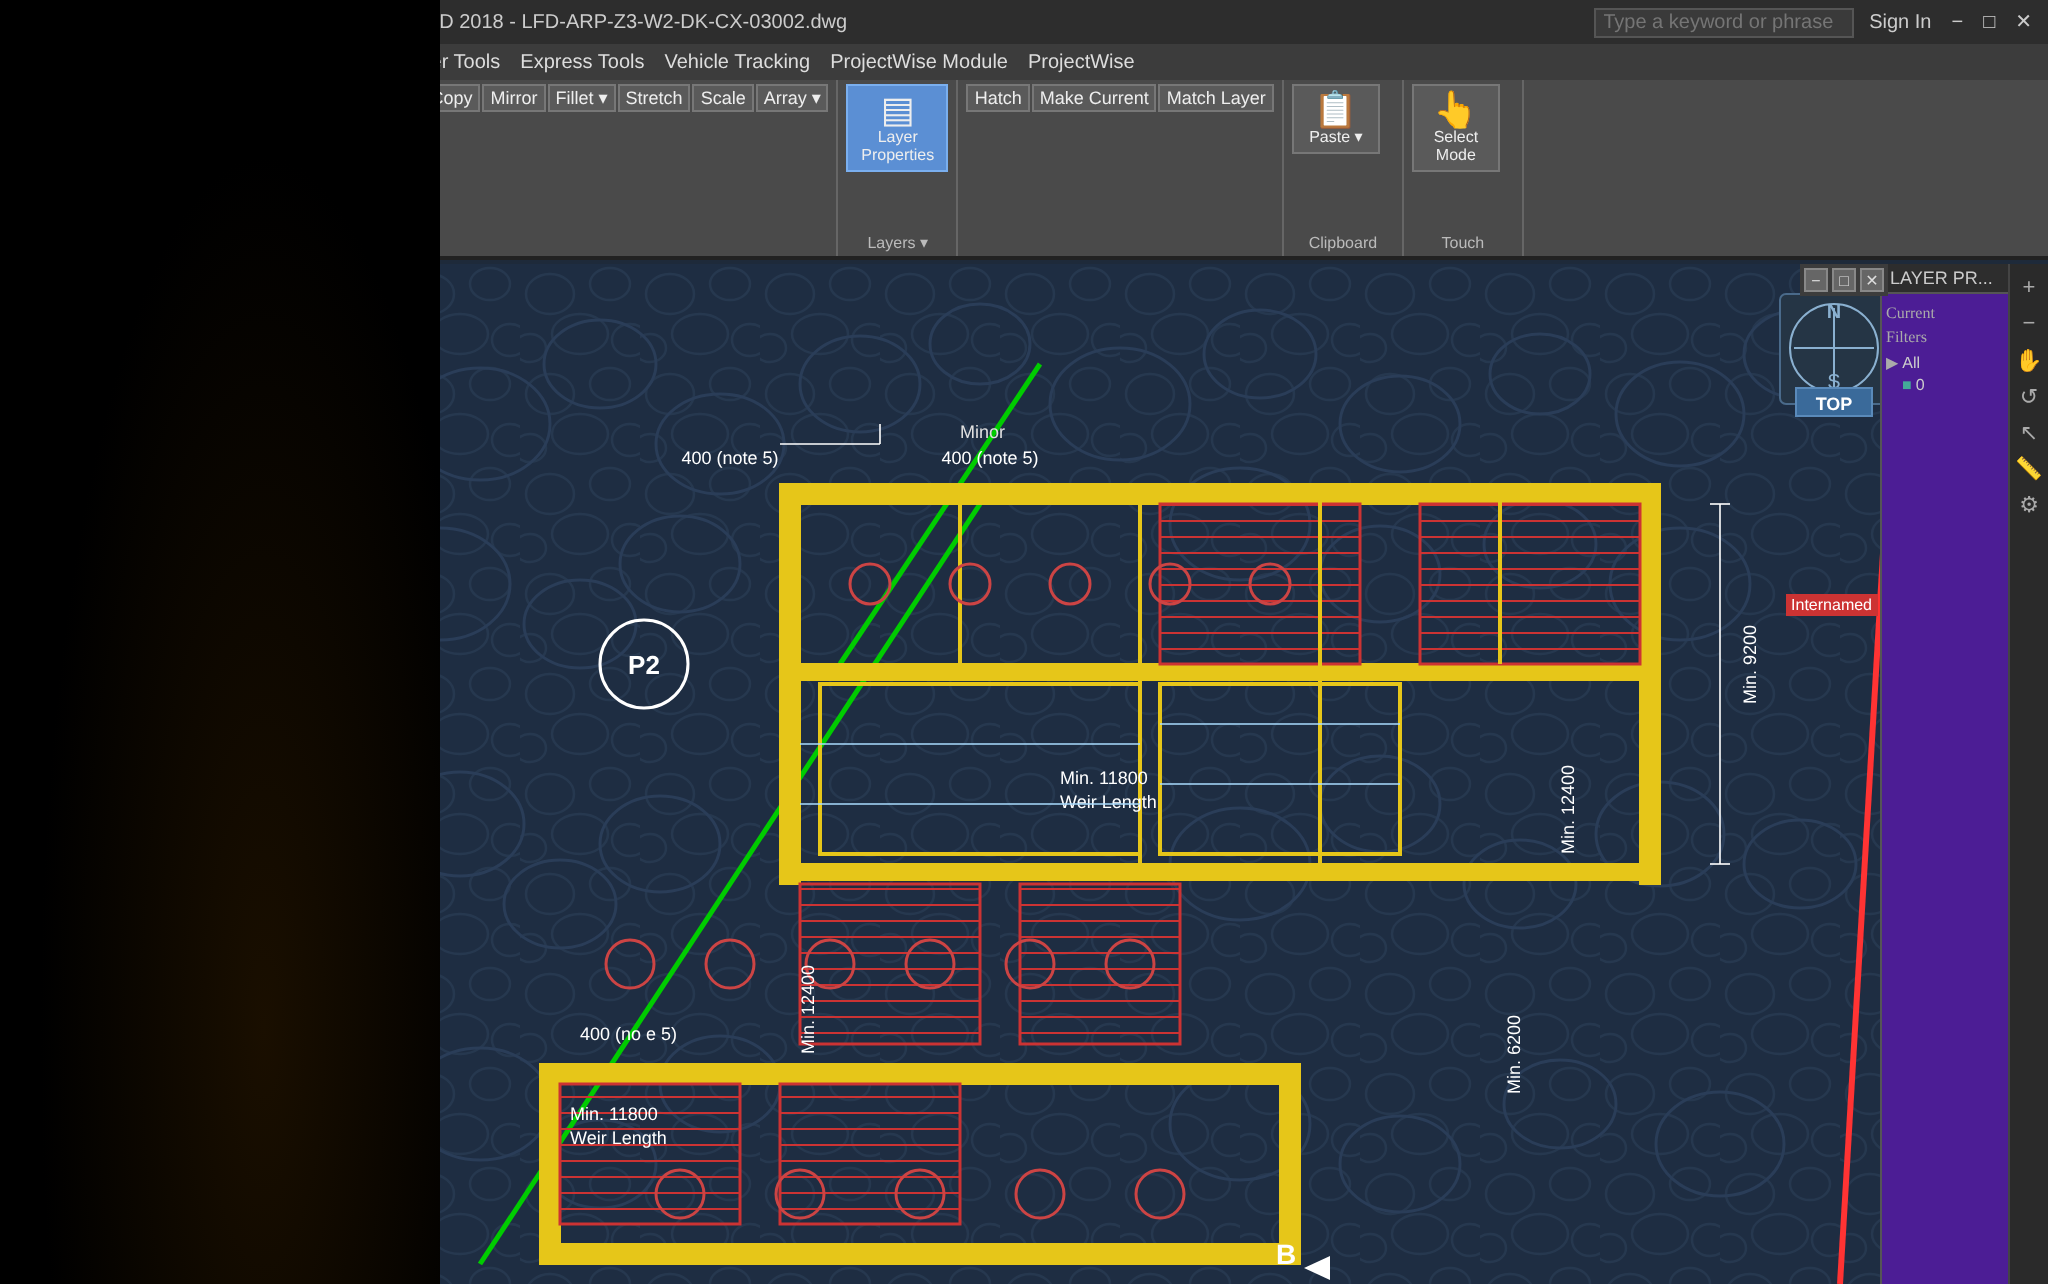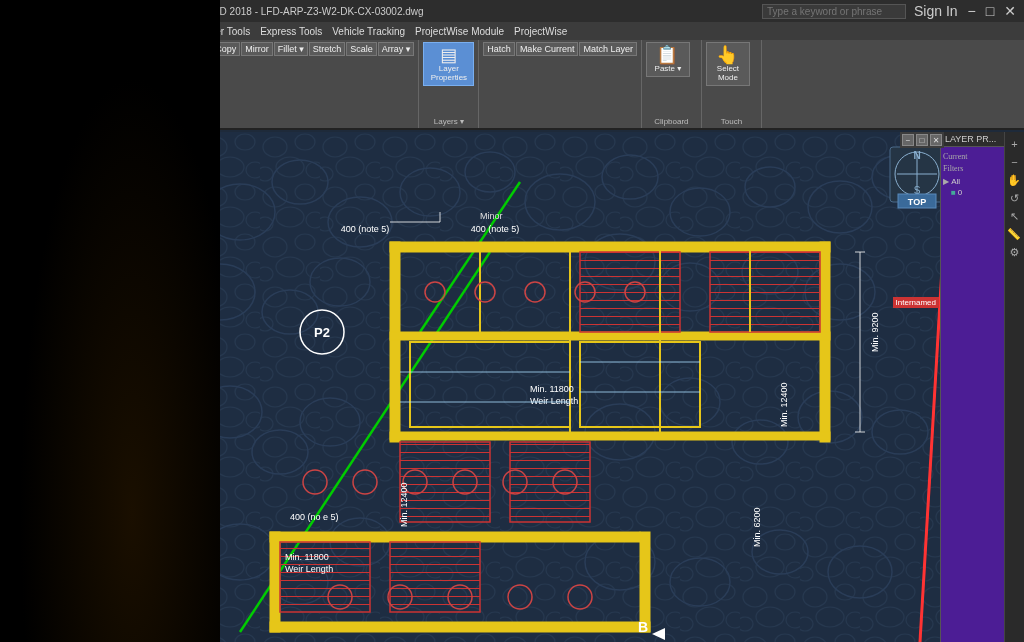--- a/index.html
+++ b/index.html
@@ -64,33 +64,33 @@
       white-space: nowrap;
       overflow: hidden;
     }
 
     #search-bar {
       background: #3a3a3a;
       border: 1px solid #555;
       color: #aaa;
       font-size: 10px;
       padding: 1px 4px;
-      width: 144px;
+      width: 130px;
       margin-right: 4px;
     }
 
     #title-controls {
       display: flex;
       gap: 2px;
       align-items: center;
     }
 
     .title-btn {
       color: #ccc;
-      font-size: 14px;
+      font-size: 10px;
       padding: 1px 4px;
       cursor: pointer;
     }
 
     
     #menu-bar {
       position: absolute;
       top: 22px;
       left: 0;
       right: 0;

